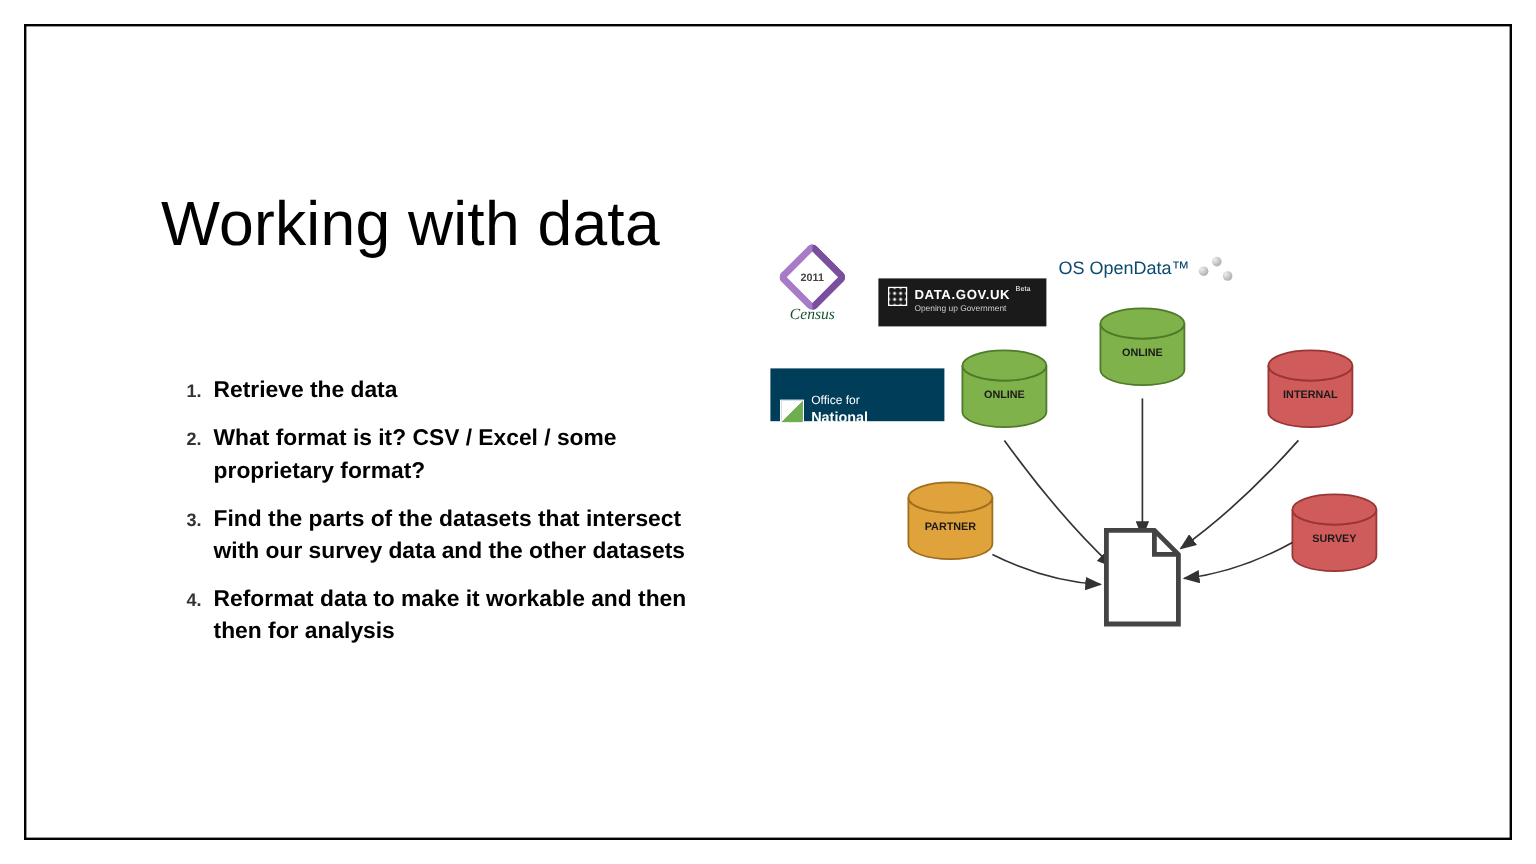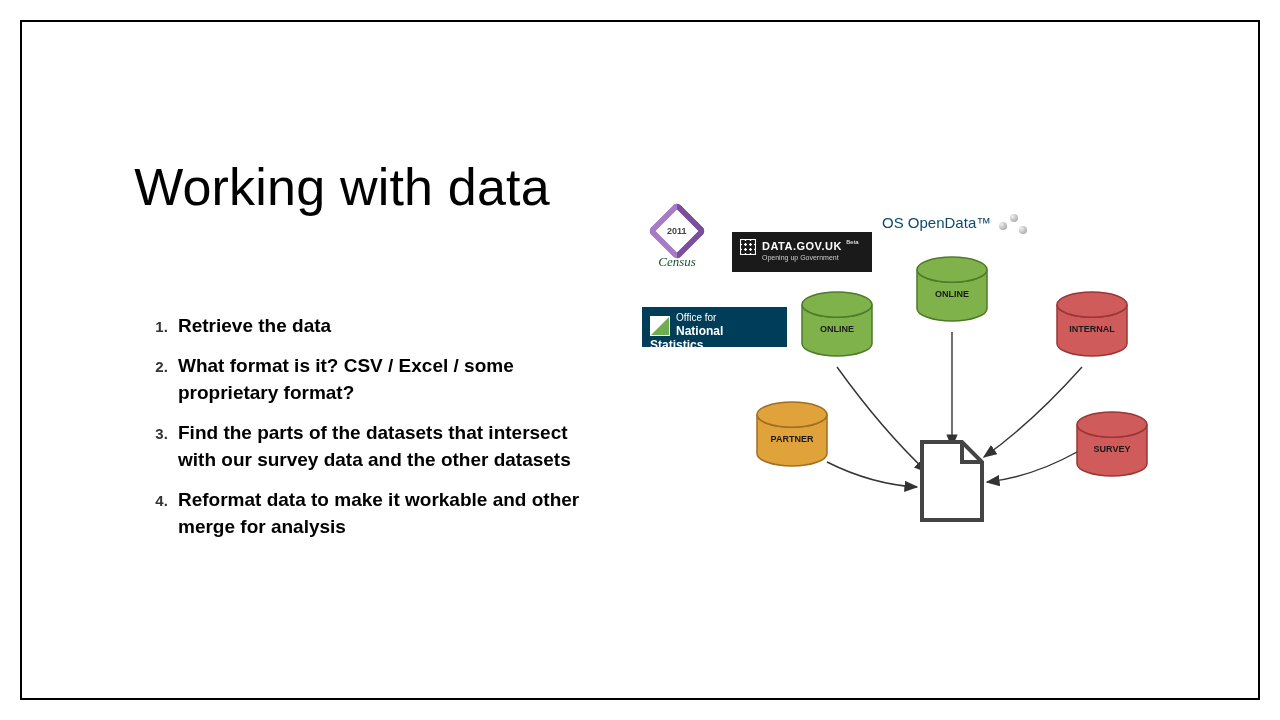--- a/index.html
+++ b/index.html
@@ -99,42 +99,42 @@
   }
   .logo.osopen .mol i {
     position: absolute; width: 8px; height: 8px; border-radius: 50%;
     background: radial-gradient(circle at 30% 30%, #eee, #999);
   }
   .logo.osopen .mol i:nth-child(1){left:0;top:10px;}
   .logo.osopen .mol i:nth-child(2){left:11px;top:2px;}
   .logo.osopen .mol i:nth-child(3){left:20px;top:14px;}
   .logo.ons {
     left: 30px; top: 115px; width: 145px; height: 40px;
-    background: #003d59; color: #fff; padding: 5px 8px;
+    background: #003d59; color: #fff; padding: 22px 8px;
     box-sizing: border-box; font-size: 10px; line-height: 1.2;
   }
   .logo.ons .tri {
     float: left; width: 18px; height: 18px; margin: 4px 6px 0 0;
     background: linear-gradient(135deg, #fff 49%, #6fae4f 51%);
     border: 1px solid #fff;
   }
   .logo.ons .l2 { font-weight: bold; font-size: 12px; }
 </style>
 </head>
 <body>
 
 <div class="slide">
 
   <div class="title">Working with data</div>
 
   <ol class="points">
     <li>Retrieve the data</li>
     <li>What format is it? CSV / Excel / some proprietary format?</li>
     <li>Find the parts of the datasets that intersect with our survey data and the other datasets</li>
-    <li>Reformat data to make it workable and other merge for analysis</li>
+    <li>Reformat data to make it workable and then then for analysis</li>
   </ol>
 
   <div class="diagram">
 
     <div class="logo census">
       <div class="c-badge">
           <span>2011</span>
         </div>
       <div class="c-word">Census</div>
     </div>

